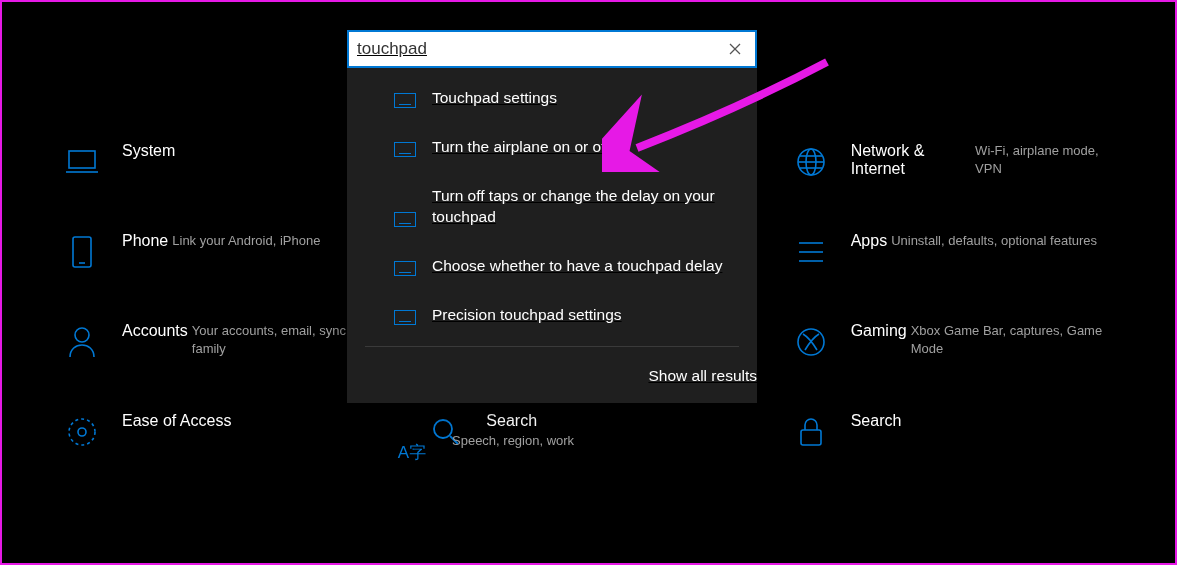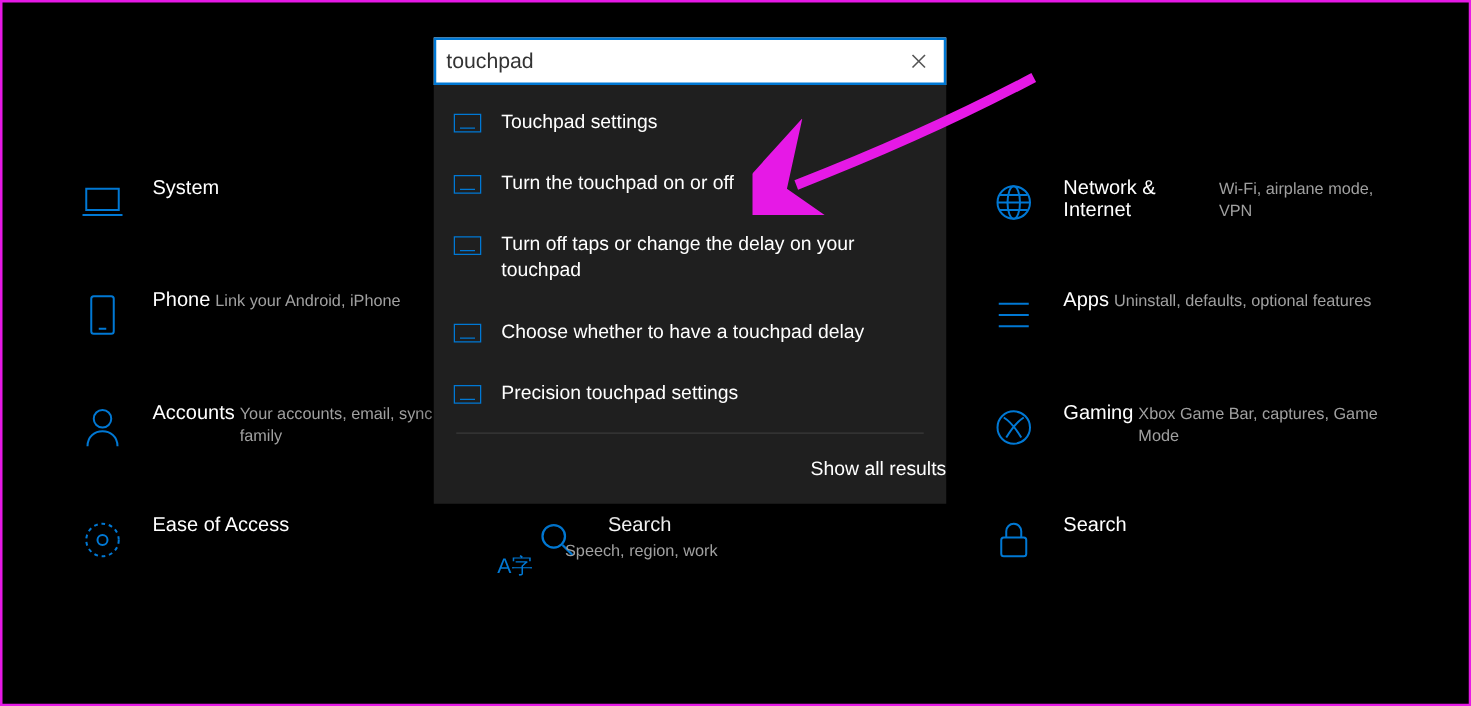--- a/index.html
+++ b/index.html
@@ -35,20 +35,21 @@
     .settings-subtitle { color: #a0a0a0; font-size: 13px; line-height: 1.35; max-width: 240px; }
 
     
     .search-dropdown {
       position: absolute;
       top: 28px;
       left: 345px;
       width: 410px;
       background: #1f1f1f;
       box-shadow: 0 4px 20px rgba(0,0,0,.6);
+      text-decoration: underline;
     }
     .search-wrap {
       border: 2px solid #0078d4;
       background: #fff;
       display: flex;
       align-items: center;
       padding: 5px 8px;
       gap: 6px;
     }
     .search-wrap input {
@@ -65,24 +66,25 @@
       display: flex;
       align-items: center;
       justify-content: center;
       color: #555;
       cursor: pointer;
       font-size: 14px;
     }
     .results { padding: 6px 0 0 0; }
     .result-item {
       display: flex;
-      align-items: flex-start;
+      align-items: flex-end;
       gap: 16px;
       padding: 14px 18px 14px 16px;
       cursor: pointer;
+      margin-left: 31px;
     }
     .result-icon {
       width: 22px;
       height: 16px;
       flex-shrink: 0;
       margin-top: 3px;
       color: #0078d4;
     }
     .touchpad-box {
       width: 22px; height: 15px; border: 1.5px solid currentColor; position: relative;
@@ -266,21 +268,21 @@
     <div class="result-item">
       <div class="result-icon">
           <div class="touchpad-box"></div>
         </div>
       <div class="result-text">Touchpad settings</div>
     </div>
     <div class="result-item">
       <div class="result-icon">
           <div class="touchpad-box"></div>
         </div>
-      <div class="result-text">Turn the touchpad on or off</div>
+      <div class="result-text">Turn the airplane on or off</div>
     </div>
     <div class="result-item">
       <div class="result-icon">
           <div class="touchpad-box"></div>
         </div>
       <div class="result-text">Turn off taps or change the delay on your touchpad</div>
     </div>
     <div class="result-item">
       <div class="result-icon">
           <div class="touchpad-box"></div>

